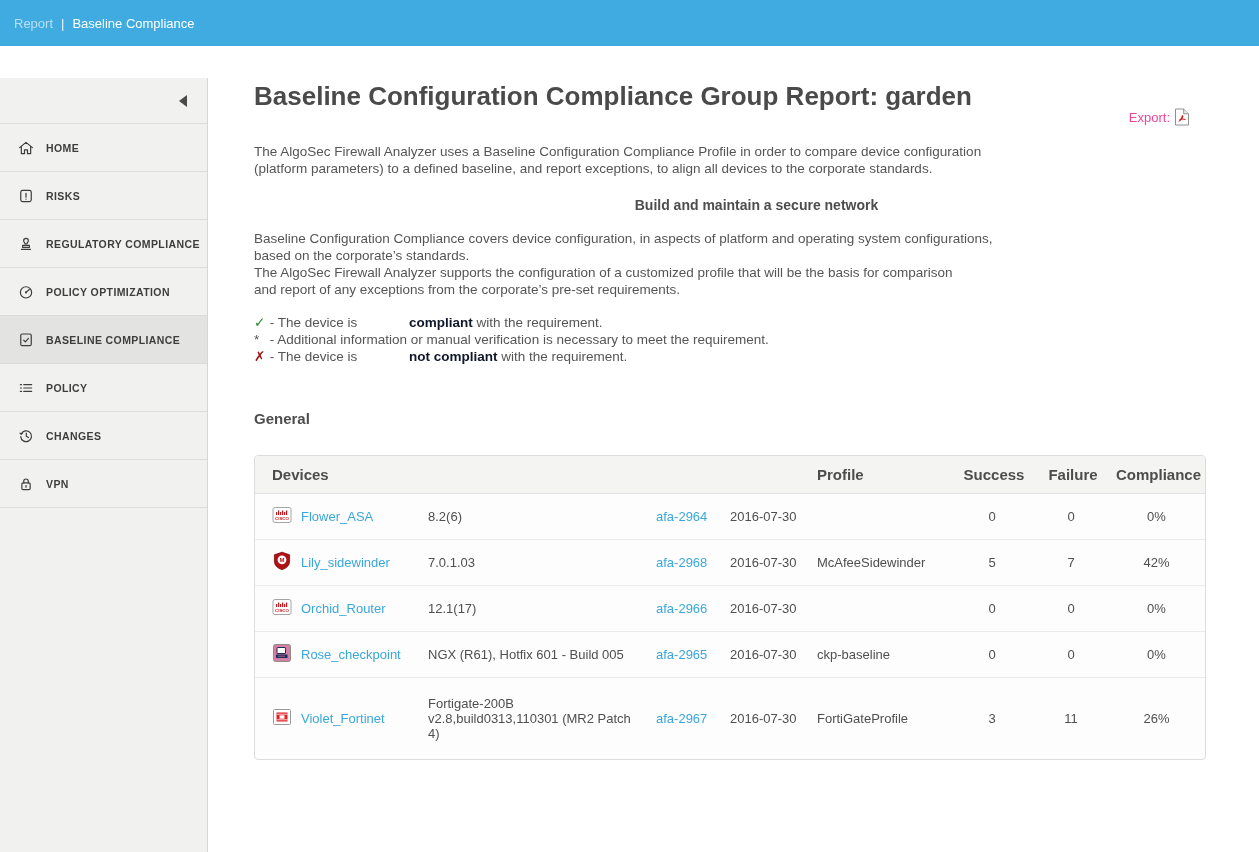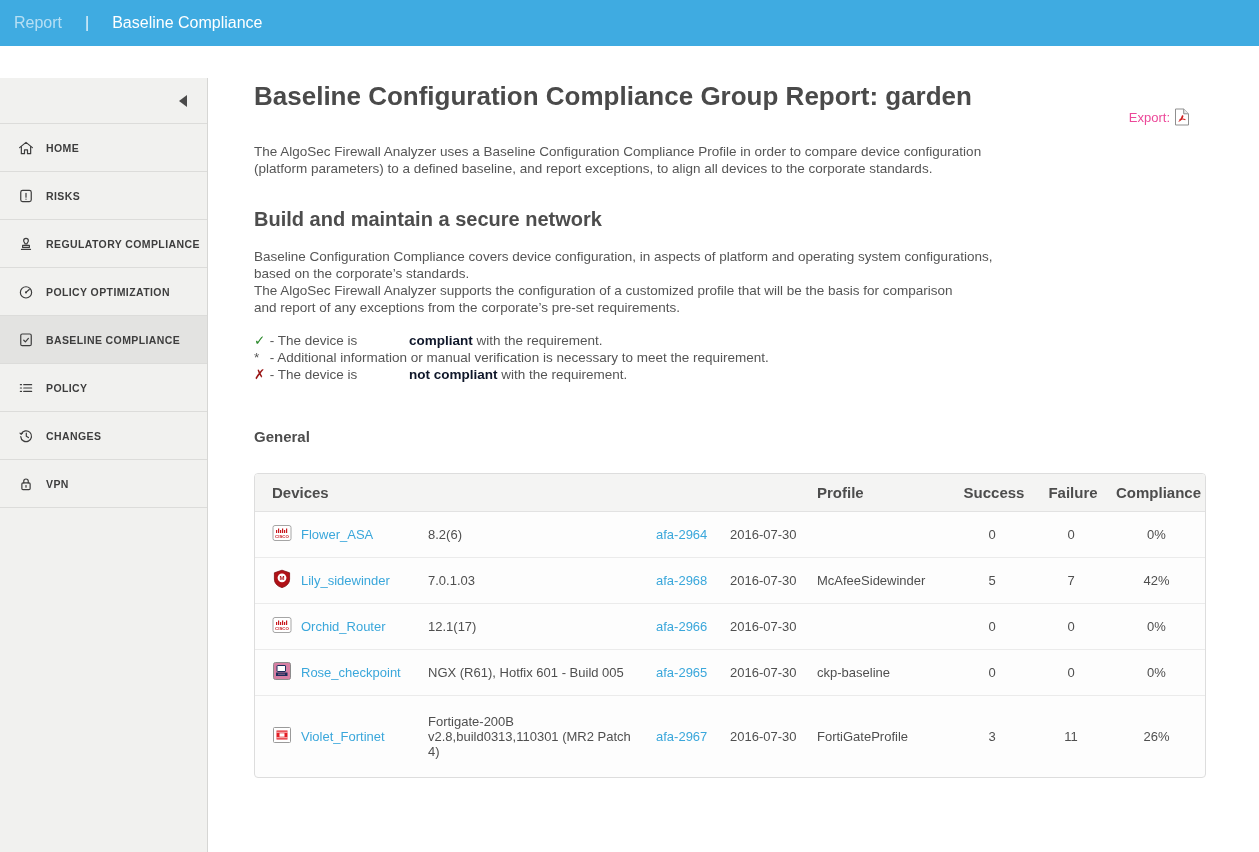--- a/index.html
+++ b/index.html
@@ -2,21 +2,21 @@
 <html><head>
 <meta charset="utf-8">
 <style>
   * { margin:0; padding:0; box-sizing:border-box; }
   html,body { background:#fff; }
   body { font-family:"Liberation Sans","DejaVu Sans",sans-serif; color:#555; }
   .screen { position:relative; width:1259px; height:852px; overflow:hidden; background:#fff; }
 
   
   .topbar { position:absolute; top:0; left:0; width:100%; height:46px; background:#3fabe1;
-            display:flex; align-items:center; padding-left:14px; font-size:16px; color:#fff;gap:15px; }
+            display:flex; align-items:center; padding-left:14px; font-size:13px; color:#fff; }
   .topbar .app { color:rgba(255,255,255,.62); }
   .topbar .sep { margin:0 8px; color:rgba(255,255,255,.9); }
 
   
   .sidebar { position:absolute; top:46px; left:0; bottom:0; width:208px; background:#f1f1ef;
              border-right:1px solid #d6d6d4;margin-top:32px; }
   .sidebar-top { height:46px; border-bottom:1px solid #dcdcda; position:relative; }
   .collapse-btn { position:absolute; right:16px; top:15px; width:16px; height:16px; background:none;
                   border:none; cursor:pointer; display:flex; align-items:center; justify-content:center; }
   .tri-left { width:0; height:0; border-top:6px solid transparent; border-bottom:6px solid transparent;
@@ -32,21 +32,21 @@
   
   .main { position:absolute; top:46px; left:209px; right:0; bottom:0; background:#fff;
           padding:0 0 0 45px; overflow:hidden; }
   h1.page-title { margin-top:34px; font-size:26px; line-height:32px; font-weight:700; color:#4a4a4a; }
   .export { position:absolute; top:62px; right:69px; display:flex; align-items:center; gap:4px; }
   .export a { font-size:13px; color:#ec4899; text-decoration:none; cursor:pointer; }
   .pdf-ic { width:16px; height:18px; display:inline-block; }
 
   .para { font-size:13.5px; line-height:17px; color:#555; }
   .p1 { margin-top:31px; }
-  .h2 { margin-top:31px; font-size:20px; font-weight:700; color:#4d4d4d; }
+  .h2 { margin-top:20px; font-size:14px; font-weight:700; color:#4d4d4d;text-align:center; }
   .p2 { margin-top:17px; }
   .p3 { margin-top:17px; }
   .legend { margin-top:16px; font-size:13.5px; line-height:17px; }
   .legend b { color:#0f172a;margin-left:48px; }
   .sym { display:inline-block; min-width:12px; font-weight:700; }
   .sym-check { color:#2e8b2e; font-style:italic; }
   .sym-cross { color:#991414; font-style:italic; }
   .sym-star  { color:#555; font-weight:400; }
   .h3 { margin-top:45px; font-size:15px; font-weight:700; color:#4d4d4d; }
 

